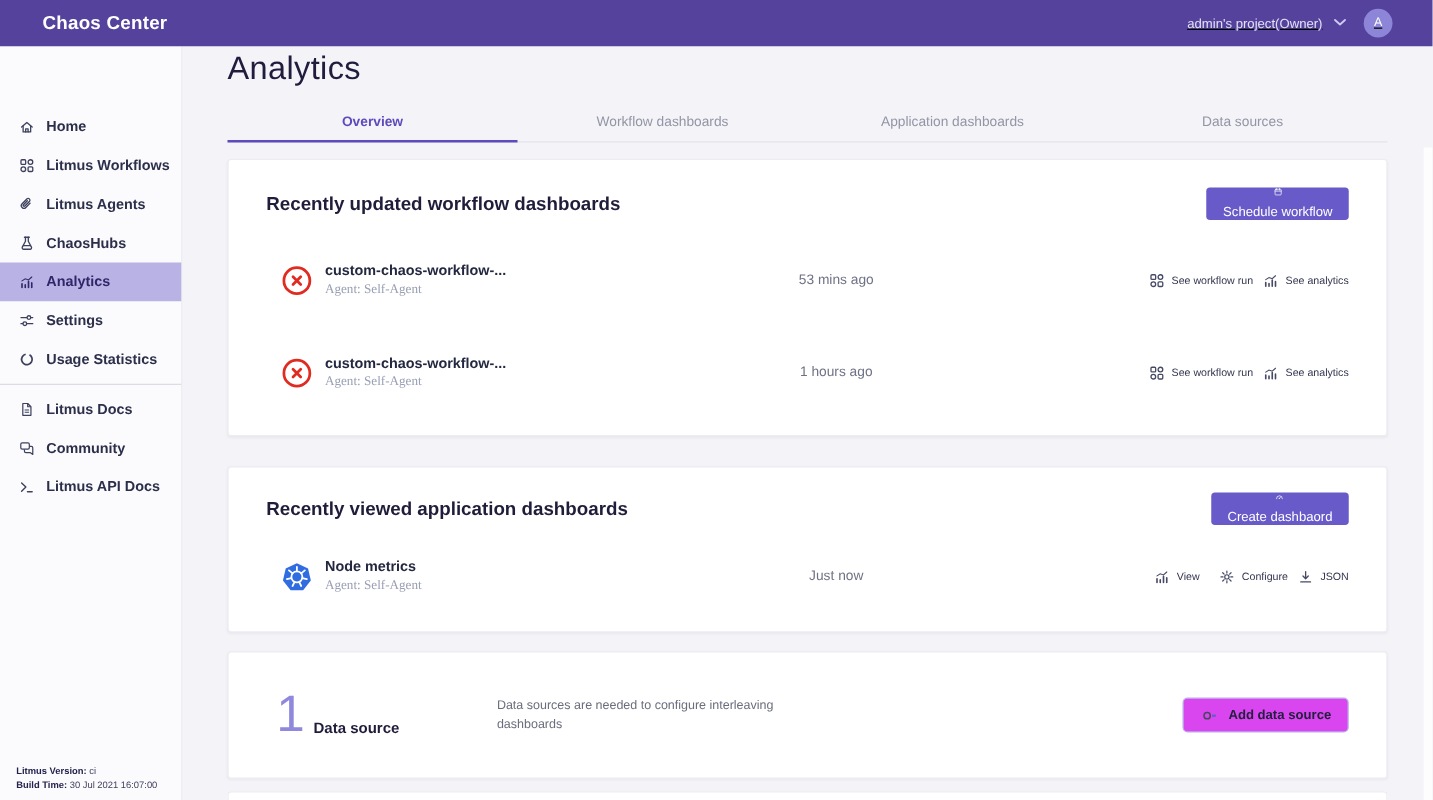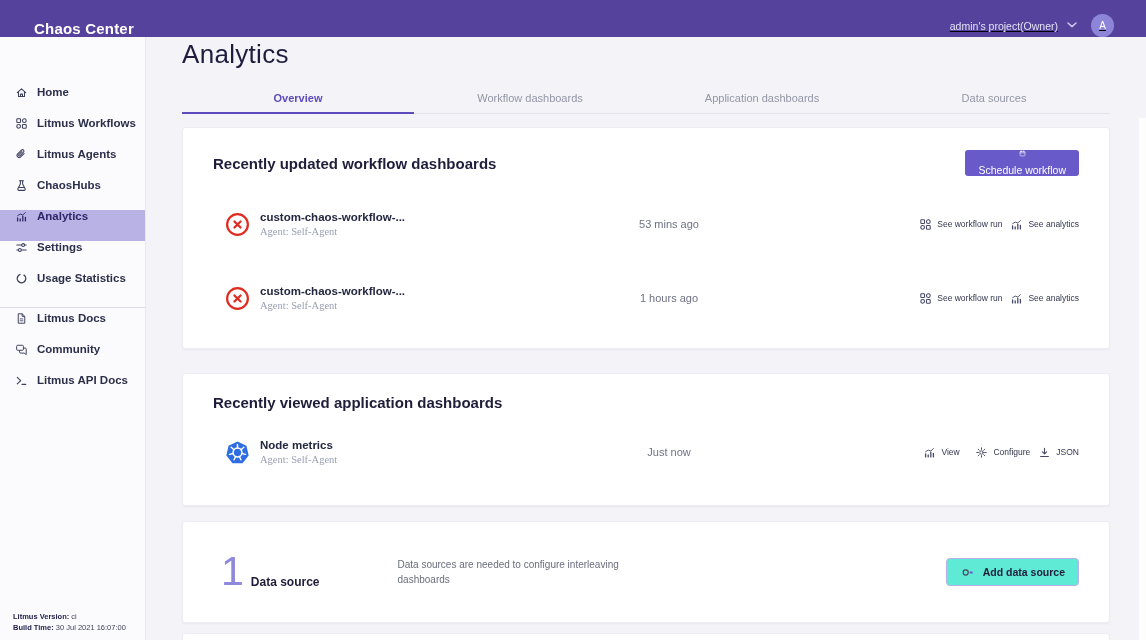--- a/index.html
+++ b/index.html
@@ -7,40 +7,40 @@
   body {
     width:1146px; height:640px; position:relative; overflow:hidden;
     background:#f4f4f8; font-family:"Liberation Sans", sans-serif;
     -webkit-font-smoothing:antialiased;
   }
   svg { display:block; }
 
   
   .header {
     position:absolute; top:0; left:0; right:0; height:37px; z-index:30;
-    background:#54429d; display:flex; align-items:flex-end; justify-content:space-between;
+    background:#54429d; display:flex; align-items:center; justify-content:space-between;
     padding:0 32px 0 34px;
   }
   .app-title { color:#fff; font-size:15px; font-weight:700; letter-spacing:.2px; }
   .header-right { display:flex; align-items:center; gap:14px;text-decoration:underline; }
   .project-selector { display:flex; align-items:center; gap:9px; cursor:pointer; }
   .project-name { color:#e4e1f4; font-size:10.5px; }
   .avatar {
     width:23px; height:23px; border-radius:50%; background:#8d86d8; color:#fff;
     font-size:10px; display:flex; align-items:center; justify-content:center; cursor:pointer;
   }
 
   
   .sidebar {
     position:absolute; top:37px; left:0; bottom:0; width:146px;
     background:#fbfbfd; border-right:1px solid #e9e9f1;
   }
   .nav { margin-top:49px; }
   .nav-item {
-    height:31px; display:flex; align-items:flex-start; gap:9px; padding-left:15px;
+    height:31px; display:flex; align-items:center; gap:9px; padding-left:15px;
     font-size:11.5px; font-weight:600; color:#2b2f4a; cursor:pointer; white-space:nowrap;
   }
   .nav-item svg { width:13px; height:13px; color:#3d415e; flex:0 0 auto; }
   .nav-item.active { background:#b9b2e4; color:#2f2768; }
   .nav-item.active svg { color:#2f2768; }
   .nav-divider { height:1px; background:#dcdce6; border:none; margin:4px 0; }
   .sidebar-footer { position:absolute; left:13px; bottom:6px; font-size:7.5px; color:#3f3f5c; line-height:1.45; }
   .sidebar-footer b { color:#22224c; }
 
   
@@ -89,21 +89,21 @@
   .card-apps .rows { margin-top:6px; }
 
   .card-datasource { margin-top:15px; height:102px; display:flex; align-items:center; padding:0 30px 0 38px; }
   .ds-count-wrap { display:flex; align-items:flex-end; gap:7px; }
   .ds-count { font-size:41px; line-height:.82; color:#8f88dc; font-weight:400; }
   .ds-count-label { font-size:12px; font-weight:700; color:#1f1c3a; }
   .ds-desc { margin-left:78px; width:252px; font-size:10px; line-height:1.55; color:#6a6d7c; }
   .ds-spacer { flex:1; }
   .btn-outline {
     display:inline-flex; align-items:center; gap:8px; height:28px; padding:0 13px;
-    background:#5eead4; border:1.5px solid #b9aee8; border-radius:4px;
+    background:#d946ef; border:1.5px solid #b9aee8; border-radius:4px;
     font-size:10.5px; font-weight:600; color:#23203f; font-family:inherit; cursor:pointer; white-space:nowrap;
   }
   .btn-outline svg { width:15px; height:13px; }
 
   .peek-card { margin-top:10px; height:9px; background:#fff; border:1px solid #ececf3; border-bottom:none; border-radius:3px 3px 0 0; }
   .scrollbar-track { position:absolute; top:81px; right:0; bottom:0; width:7px; background:#fdfdfe; }
 </style>
 </head>
 <body>
 
@@ -342,20 +342,26 @@
               <span class="action-label">See analytics</span>
             </div>
           </div>
         </div>
       </div>
     </div>
 
     <div class="card card-apps">
       <div class="card-head">
         <h2 class="card-title">Recently viewed application dashboards</h2>
+        <button class="btn">
+          <svg viewBox="0 0 16 16">
+              <use href="#i-gauge"></use>
+            </svg>
+          <span>Create dashbaord</span>
+        </button>
       </div>
       <div class="rows">
         <div class="row short">
           <div class="row-left">
             <svg class="row-icon" viewBox="0 0 26 26">
                 <use href="#i-k8s"></use>
               </svg>
             <div>
               <div class="row-name">Node metrics</div>
               <div class="row-agent">Agent: Self-Agent</div>

